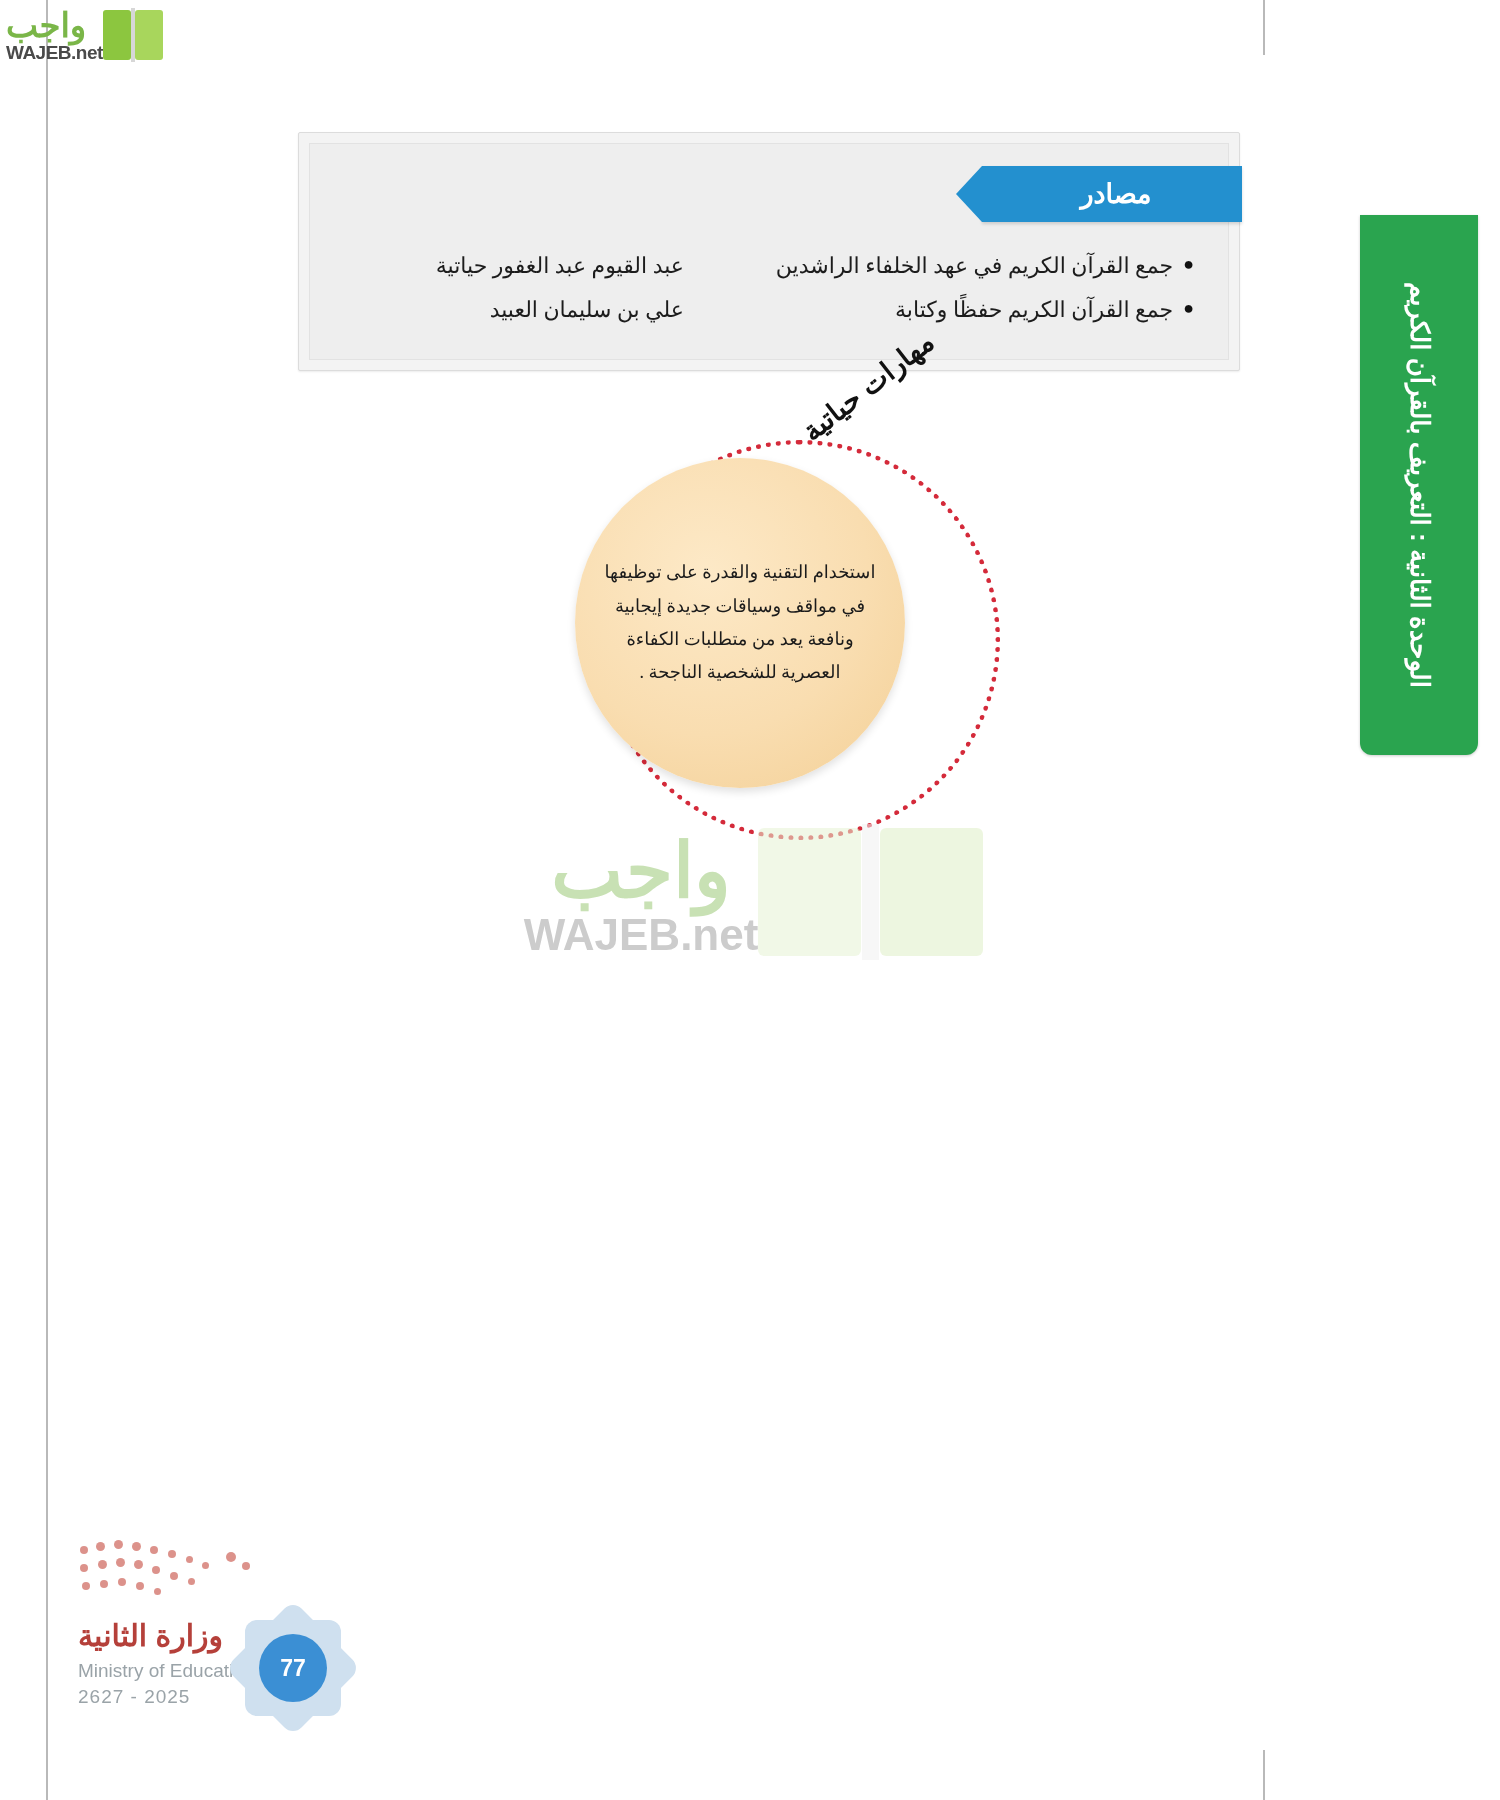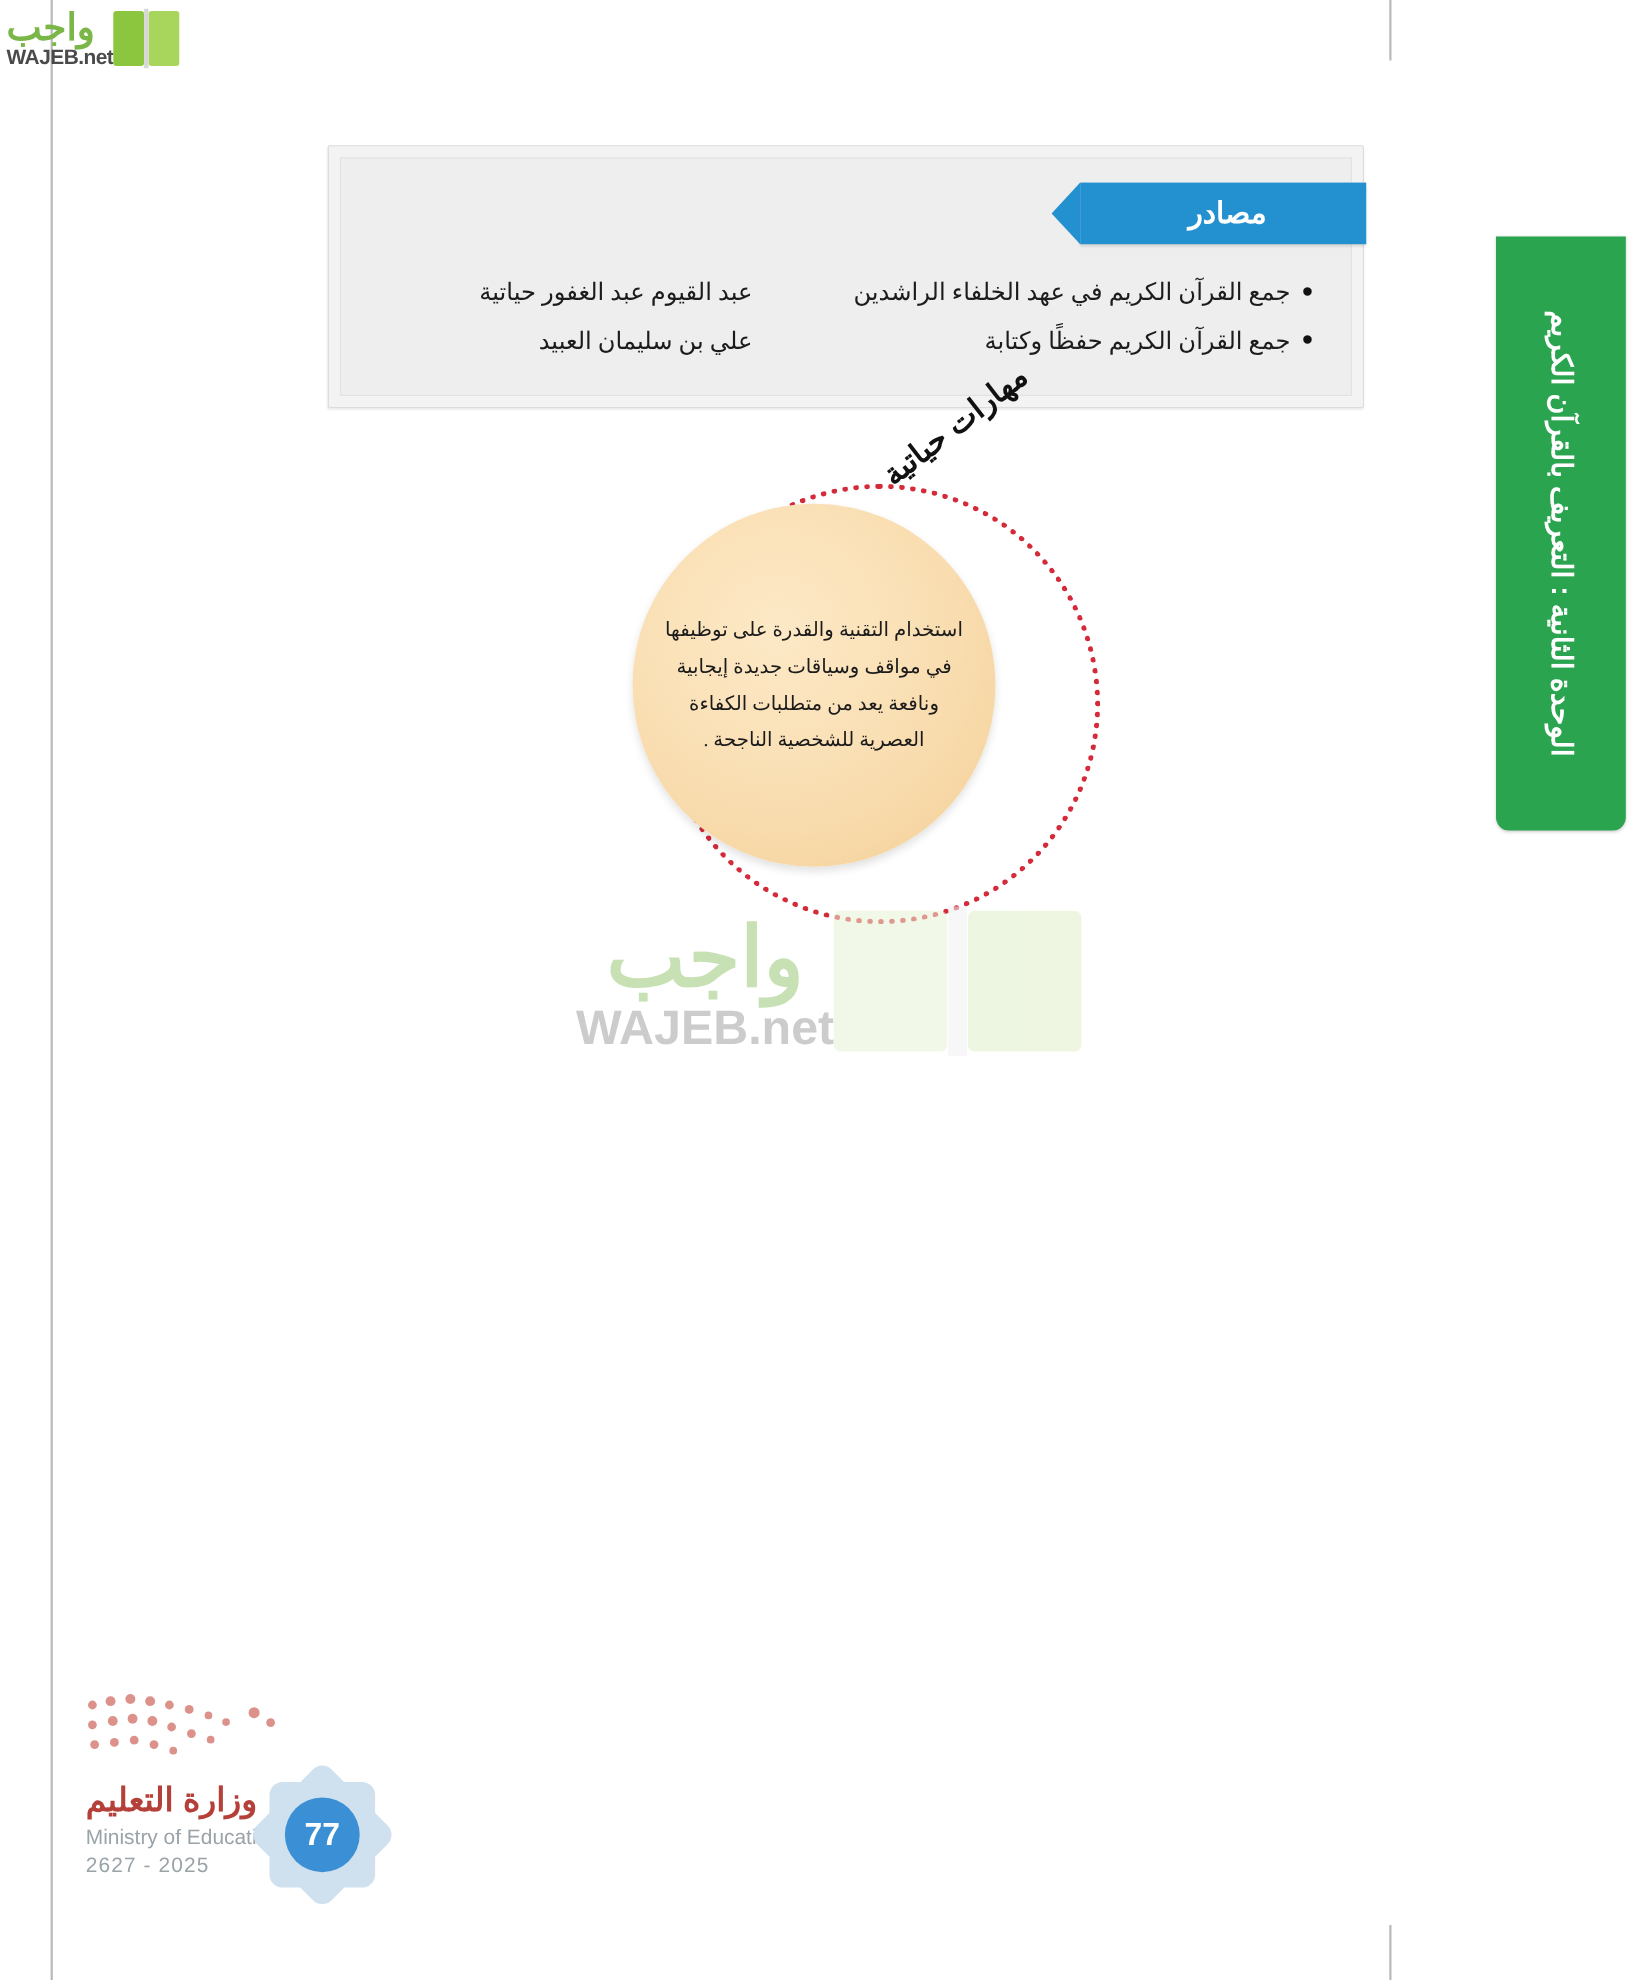--- a/index.html
+++ b/index.html
@@ -373,21 +373,21 @@
     left: 14px; top: 14px;
     width: 68px; height: 68px;
     border-radius: 50%;
     background: #3b8fd4;
     color: #fff;
     display: flex;
     align-items: center;
     justify-content: center;
     font-family: "Liberation Sans", sans-serif;
     font-weight: bold;
-    font-size: 29px;
+    font-size: 23px;
   }
 </style>
 </head>
 <body>
 
 <div class="page-edge"></div>
 <div class="page-edge-top"></div>
 <div class="page-edge-bottom"></div>
 
 <div class="wm-top">
@@ -468,21 +468,21 @@
     <i style="left:92px; top:32px; width:8px;  height:8px;"></i>
     <i style="left:110px;top:38px; width:7px;  height:7px;"></i>
     <i style="left:4px;  top:42px; width:8px;  height:8px;"></i>
     <i style="left:22px; top:40px; width:8px;  height:8px;"></i>
     <i style="left:40px; top:38px; width:8px;  height:8px;"></i>
     <i style="left:58px; top:42px; width:8px;  height:8px;"></i>
     <i style="left:76px; top:48px; width:7px;  height:7px;"></i>
     <i style="left:148px;top:12px; width:10px; height:10px;"></i>
     <i style="left:164px;top:22px; width:8px;  height:8px;"></i>
   </div>
-  <div class="moe-name">وزارة التعليم</div>
+  <div class="moe-name">وزارة الثانية</div>
   <div class="moe-en">Ministry of Education</div>
   <div class="moe-year">2025 - 2627</div>
 
   <div class="page-badge">
     <div class="star"></div>
     <div class="star2"></div>
     <div class="circle">77</div>
   </div>
 </div>
 

